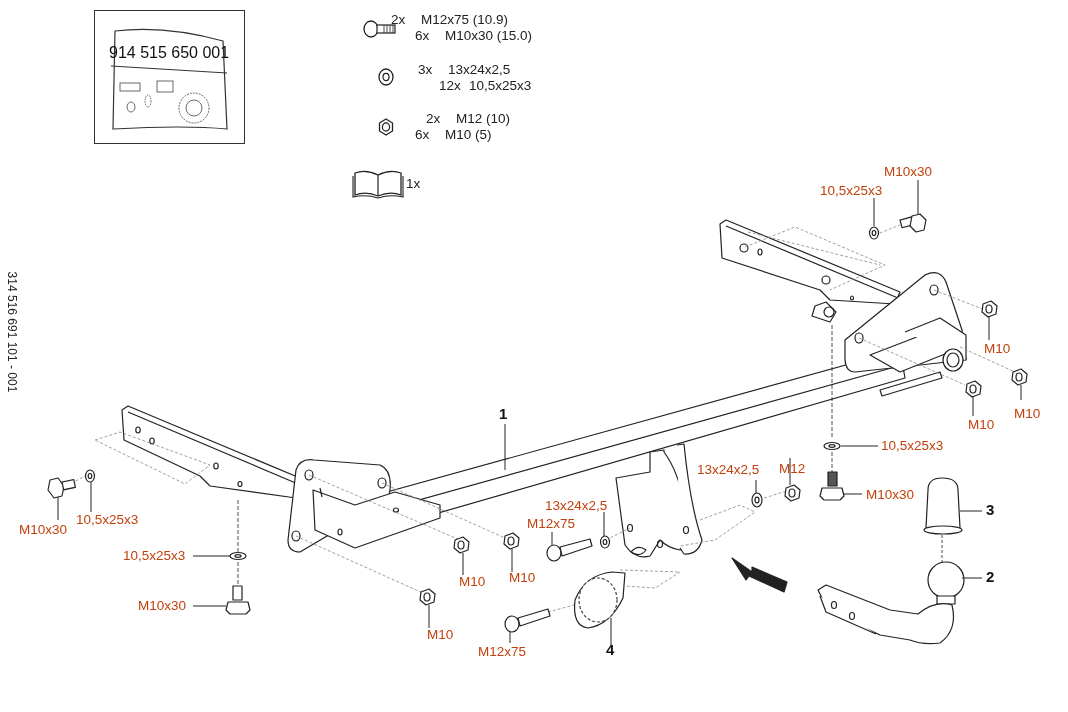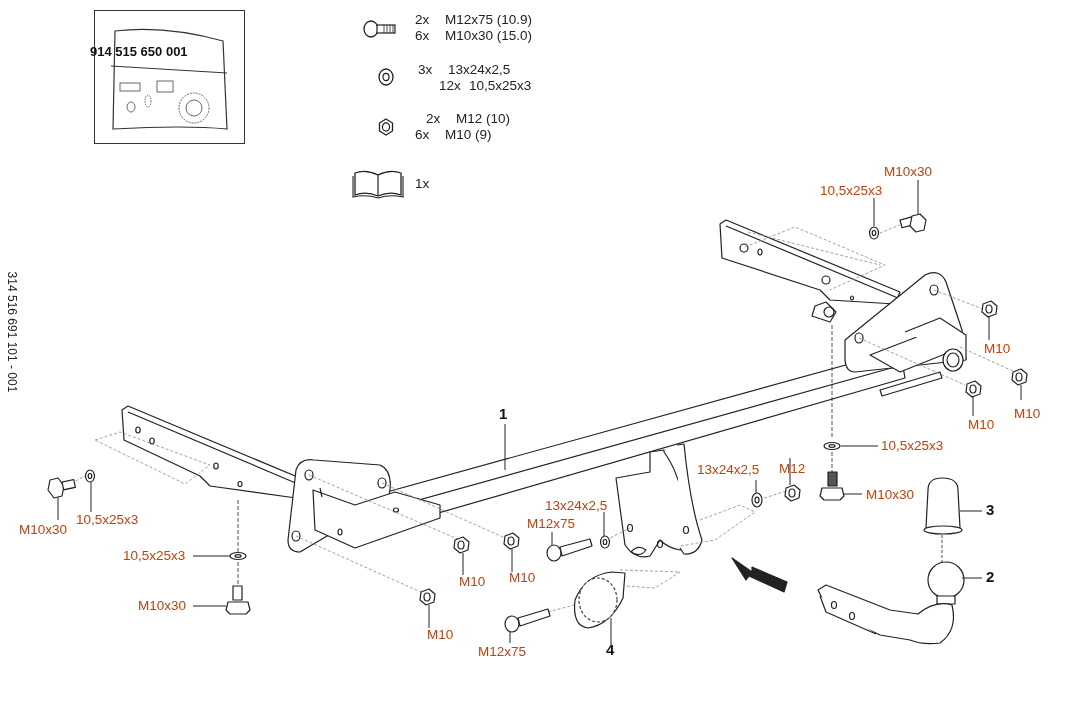--- a/index.html
+++ b/index.html
@@ -2,21 +2,21 @@
 <html><head>
 <meta charset="utf-8">
 <style>
   html,body{margin:0;padding:0;background:#ffffff;}
   body{width:1068px;height:712px;position:relative;overflow:hidden;font-family:"Liberation Sans",sans-serif;color:#1a1a1a;}
   .abs{position:absolute;}
   .lbl{position:absolute;font-size:13.5px;line-height:14px;white-space:nowrap;color:#c2410c;}
   .num{position:absolute;font-size:15px;font-weight:bold;color:#111;}
   #drawing{position:absolute;left:0;top:0;width:1068px;height:712px;}
   .kit-box{position:absolute;left:94px;top:10px;width:149px;height:132px;border:1.5px solid #333;background:#fff;}
-  .kit-code{position:absolute;left:90px;top:44px;font-size:13px;font-weight:bold;color:#111;}
+  .kit-code{position:absolute;left:109px;top:44px;font-size:16px;font-weight:normal;color:#111;}
   .legend-row{position:absolute;font-size:13.5px;line-height:14px;color:#222;}
   .legend-row .q{display:inline-block;width:30px;}
   .side-code{position:absolute;left:-48px;top:325px;transform:rotate(90deg);font-size:12px;color:#222;white-space:nowrap;}
 </style>
 </head>
 <body>
 
 <div class="side-code">314 516 691 101 - 001</div>
 
 <div class="kit-box">
@@ -31,43 +31,43 @@
     <circle cx="99" cy="97" r="8" fill="none" stroke="#444" stroke-width="0.8"></circle>
   </svg>
 </div>
 <div class="kit-code">914 515 650 001</div>
 
 <svg class="abs" style="left:362px;top:18px" width="36" height="22">
   <ellipse cx="9" cy="11" rx="7" ry="8" fill="#fff" stroke="#222" stroke-width="1.3"></ellipse>
   <rect x="15" y="7" width="18" height="8" fill="#fff" stroke="#222" stroke-width="1.2"></rect>
   <path d="M22 7 L22 15 M25 7 L25 15 M28 7 L28 15 M31 7 L31 15" stroke="#222" stroke-width="0.8"></path>
 </svg>
-<div class="legend-row" style="left:415px;top:13px"><span class="q">2x</span><span>M12x75 (10.9)</span></div>
+<div class="legend-row" style="left:391px;top:13px"><span class="q">2x</span><span>M12x75 (10.9)</span></div>
 <div class="legend-row" style="left:415px;top:29px"><span class="q">6x</span><span>M10x30 (15.0)</span></div>
 
 <svg class="abs" style="left:377px;top:67px" width="18" height="20">
   <ellipse cx="9" cy="10" rx="7" ry="8" fill="#fff" stroke="#222" stroke-width="1.3"></ellipse>
   <ellipse cx="9" cy="10" rx="3" ry="3.6" fill="#fff" stroke="#222" stroke-width="1.2"></ellipse>
 </svg>
 <div class="legend-row" style="left:418px;top:63px"><span class="q">3x</span><span>13x24x2,5</span></div>
 <div class="legend-row" style="left:439px;top:79px"><span class="q">12x</span><span>10,5x25x3</span></div>
 
 <svg class="abs" style="left:377px;top:117px" width="18" height="20">
   <polygon points="9,2 15.5,6 15.5,14 9,18 2.5,14 2.5,6" fill="#fff" stroke="#222" stroke-width="1.3"></polygon>
   <ellipse cx="9" cy="10" rx="3.6" ry="4.2" fill="#fff" stroke="#222" stroke-width="1.2"></ellipse>
 </svg>
 <div class="legend-row" style="left:426px;top:112px"><span class="q">2x</span><span>M12 (10)</span></div>
-<div class="legend-row" style="left:415px;top:128px"><span class="q">6x</span><span>M10 (9)</span></div>
+<div class="legend-row" style="left:415px;top:128px"><span class="q">6x</span><span>M10 (5)</span></div>
 
 <svg class="abs" style="left:351px;top:167px" width="54" height="32">
   <path d="M4 6 Q15 2 27 8 Q39 2 50 6 L50 28 Q39 24 27 29 Q15 24 4 28 Z" fill="#fff" stroke="#222" stroke-width="1.3"></path>
   <line x1="27" y1="8" x2="27" y2="29" stroke="#222" stroke-width="1.2"></line>
   <path d="M2 9 L2 30 Q15 27 27 31 Q39 27 52 30 L52 9" fill="none" stroke="#222" stroke-width="1.1"></path>
 </svg>
-<div class="legend-row" style="left:415px;top:177px"><span class="q">1x</span></div>
+<div class="legend-row" style="left:406px;top:177px"><span class="q">1x</span></div>
 
 <svg id="drawing" width="1068" height="712">
   <g fill="none" stroke="#222" stroke-width="1.2" stroke-linejoin="round">
 
     <g>
       <polygon points="340,505 900,350 905,378 345,540" fill="#fff"></polygon>
       <line x1="340" y1="522" x2="902" y2="365"></line>
     </g>
 
     <g>

